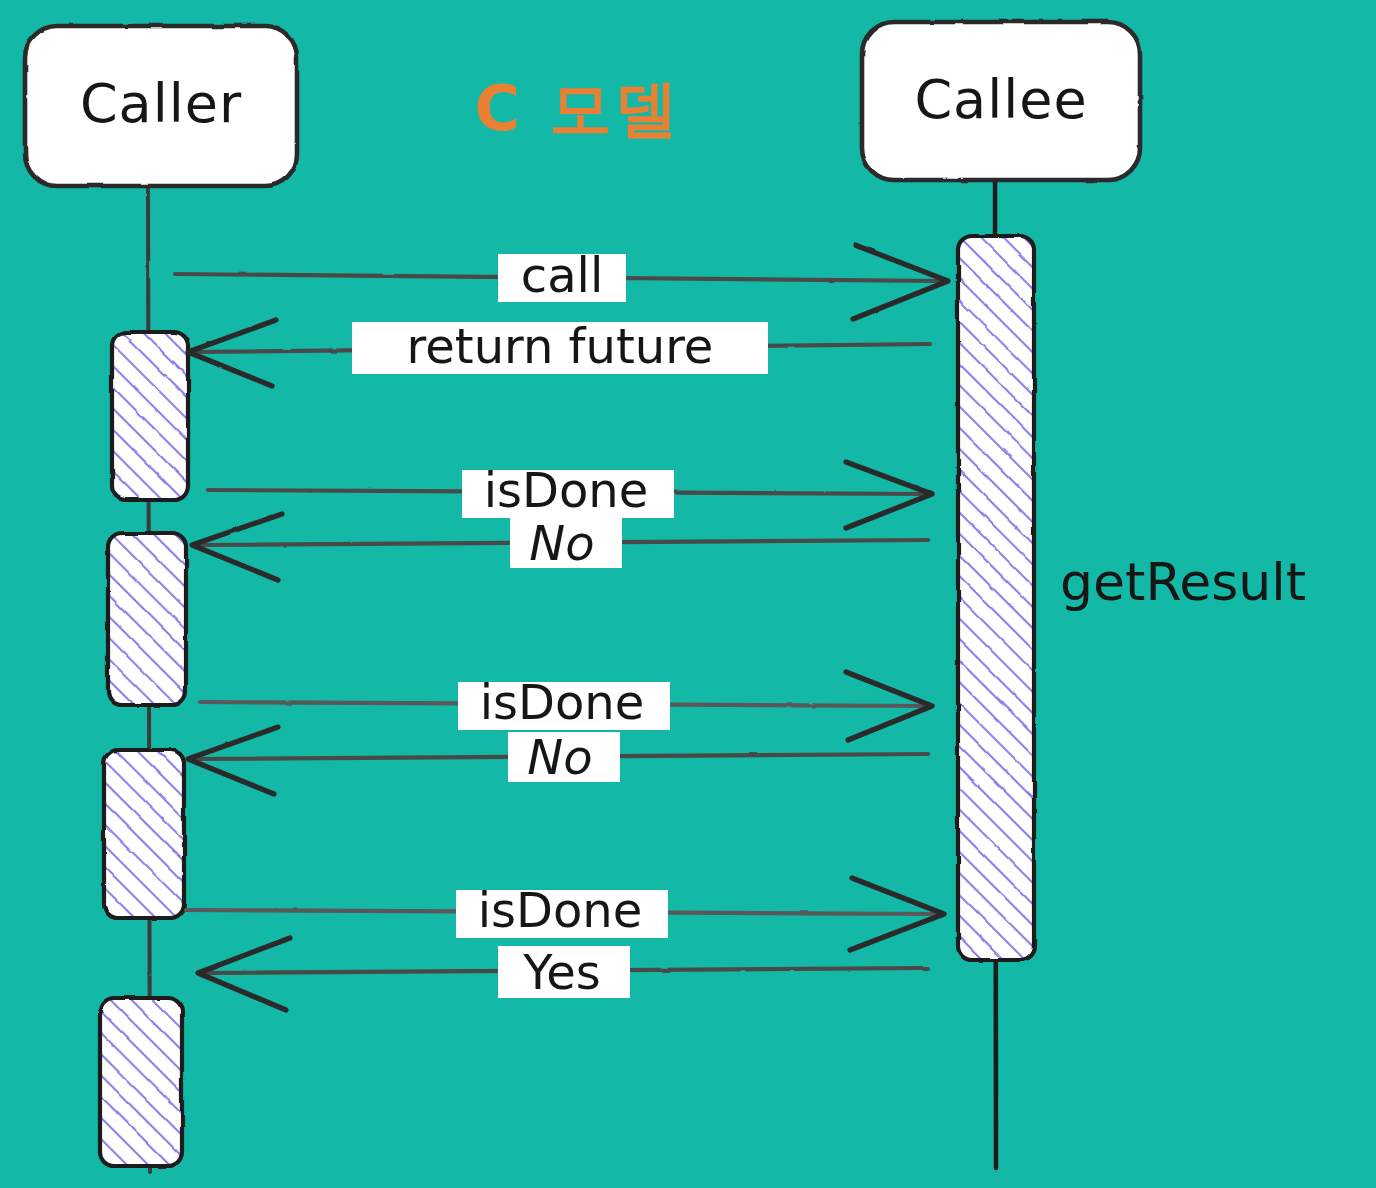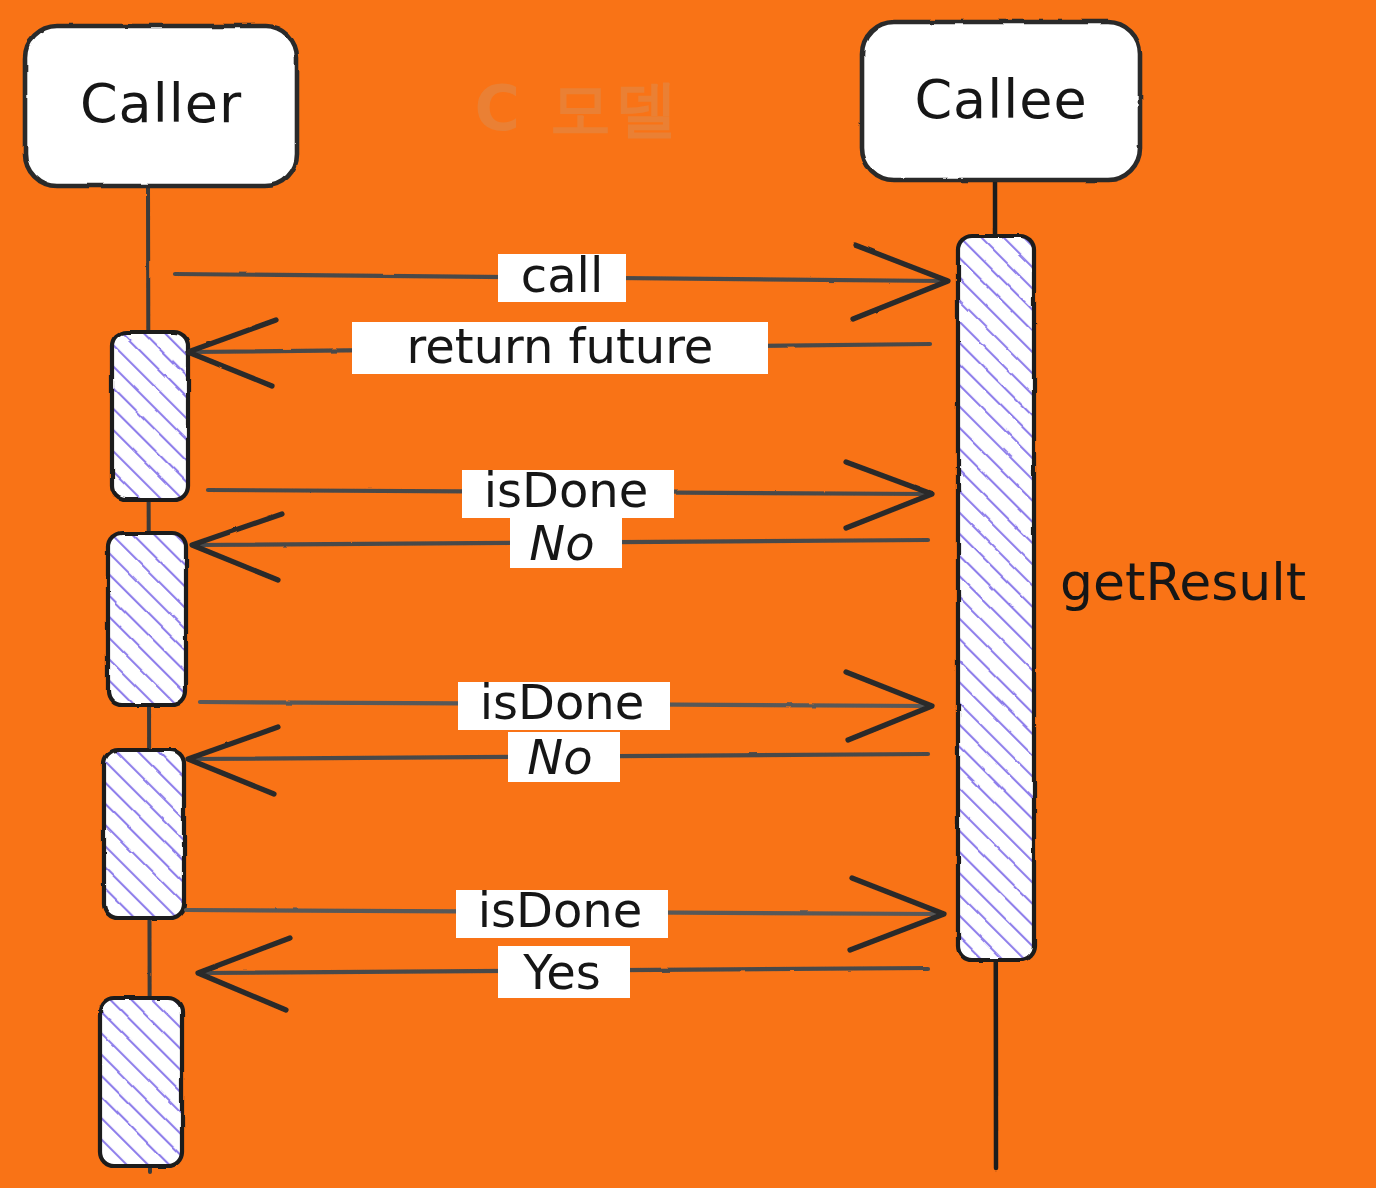--- a/index.html
+++ b/index.html
@@ -10,21 +10,21 @@
   body {
     width: 1376px;
     height: 1188px;
     font-family: "DejaVu Sans", sans-serif;
     overflow: hidden;
   }
   #diagram-root {
     position: relative;
     width: 1376px;
     height: 1188px;
-    background: #f97316;
+    background: #14b8a6;
   }
   svg.canvas {
     position: absolute;
     left: 0;
     top: 0;
     width: 1376px;
     height: 1188px;
   }
   .hand-text {
     font-family: "DejaVu Sans", sans-serif;

